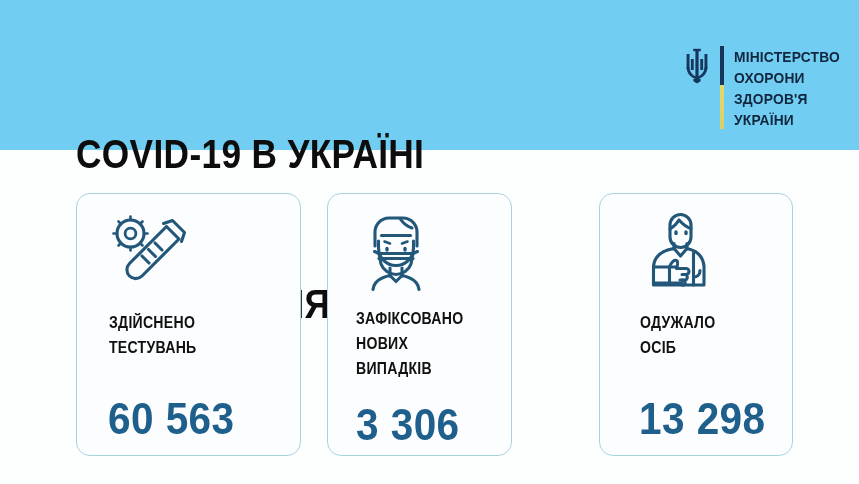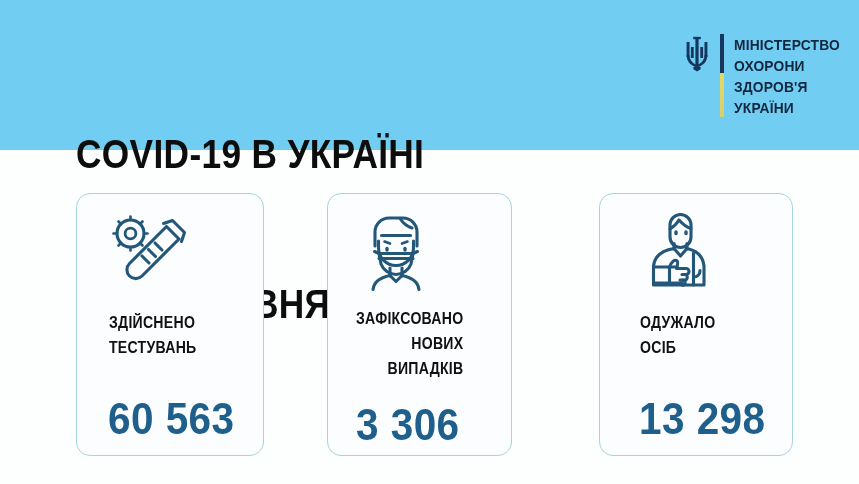--- a/index.html
+++ b/index.html
@@ -50,21 +50,21 @@
     white-space: pre;
   }
   .header-title .line {
     display: block;
   }
 
   
   .logo {
     position: absolute;
     left: 684px;
-    top: 34px;
+    top: 46px;
     display: flex;
     align-items: flex-start;
     gap: 10px;
   }
   .logo-trident {
     width: 26px;
     height: 36px;
     flex: 0 0 auto;
     margin-top: 2px;
   }
@@ -98,22 +98,22 @@
 
   .card {
     position: absolute;
     top: 43px;
     height: 263px;
     background: #fbfdfe;
     border: 1.4px solid #a9d3dd;
     border-radius: 14px;
     box-sizing: border-box;
   }
-  .card-1 { left: 76px;  width: 188px; }
-  .card-2 { left: 327px; width: 185px; text-align: right; }
+  .card-1 { left: 76px;  width: 225px; }
+  .card-2 { left: 327px; width: 185px; }
   .card-3 { left: 575px; width: 194px; margin-left: 24px; }
 
   .card-icon {
     position: absolute;
     top: 18px;
     color: #23577a;
   }
   .card-1 .card-icon { left: 32px; }
   .card-2 .card-icon { left: 26px; }
   .card-3 .card-icon { left: 38px; }

